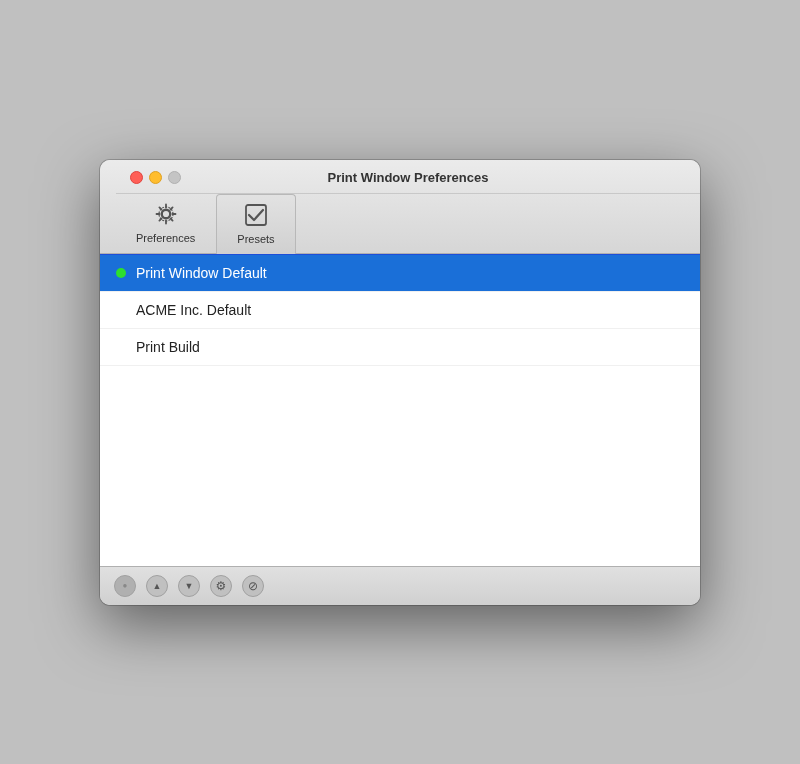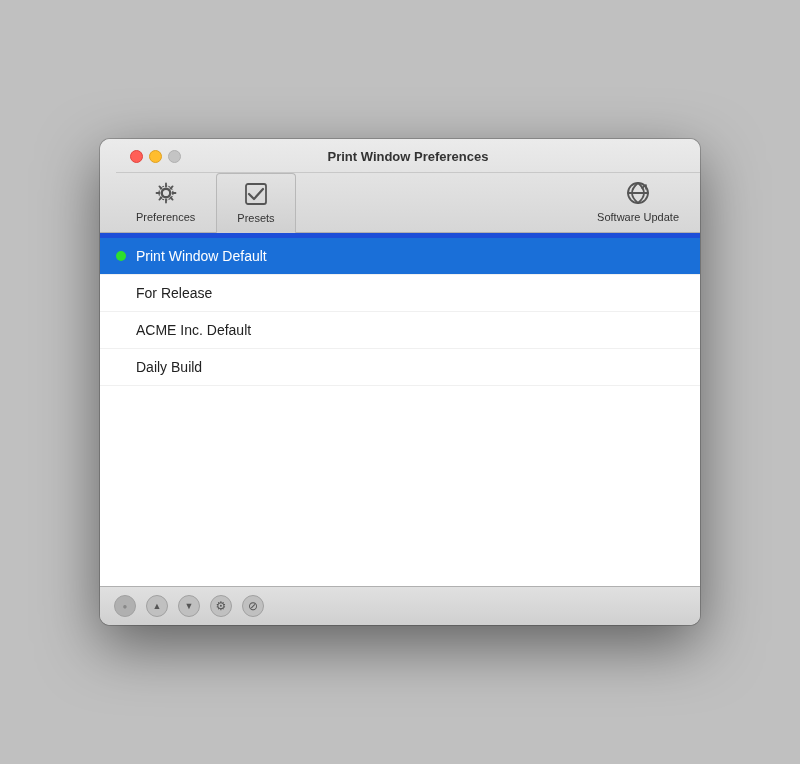--- a/index.html
+++ b/index.html
@@ -83,21 +83,21 @@
     .toolbar-item .label {
       font-size: 11px;
       color: #333;
     }
     .gear-svg, .check-svg, .license-svg, .update-svg {
       width: 28px;
       height: 28px;
     }
     .content {
       background: #fff;
-      border-top: 5px solid #1d4ed8;
+      border-top: 1px solid #1d4ed8;
     }
     .list-item {
       padding: 10px 16px;
       font-size: 14px;
       color: #222;
       cursor: pointer;
       display: flex;
       align-items: center;
       gap: 10px;
       border-bottom: 1px solid #f0f0f0;
@@ -182,52 +182,36 @@
         <svg class="check-svg" viewBox="0 0 28 28">
           <rect x="4" y="4" width="20" height="20" rx="2" fill="none" stroke="#555" stroke-width="1.8"></rect>
           <polyline points="7,14 12,19 21,9" fill="none" stroke="#555" stroke-width="2.2" stroke-linecap="round" stroke-linejoin="round"></polyline>
         </svg>
         <span class="label">Presets</span>
       </div>
 
       <div class="toolbar-spacer"></div>
 
 
-      <div class="toolbar-item">
-        <svg class="update-svg" viewBox="0 0 28 28">
-          <circle cx="14" cy="14" r="10" fill="none" stroke="#555" stroke-width="1.8"></circle>
-          <path d="M14 4 C14 4, 20 9, 20 14" fill="none" stroke="#555" stroke-width="1.8" stroke-linecap="round"></path>
-          <path d="M14 4 C14 4, 8 9, 8 14" fill="none" stroke="#555" stroke-width="1.8" stroke-linecap="round"></path>
-          <path d="M20 14 C20 19, 14 24, 14 24" fill="none" stroke="#555" stroke-width="1.8" stroke-linecap="round"></path>
-          <path d="M8 14 C8 19, 14 24, 14 24" fill="none" stroke="#555" stroke-width="1.8" stroke-linecap="round"></path>
-          <line x1="4" y1="14" x2="24" y2="14" stroke="#555" stroke-width="1.8" stroke-linecap="round"></line>
-          <polyline points="18,9 22,6 22,10" fill="none" stroke="#555" stroke-width="1.6" stroke-linecap="round" stroke-linejoin="round"></polyline>
-        </svg>
-        <span class="label">Software Update</span>
-      </div>
     </div>
   </div>
 
   <div class="content">
 
     <div class="list-item selected">
       <span class="dot"></span>
       <span>Print Window Default</span>
     </div>
     <div class="list-item">
       <span class="dot-placeholder"></span>
-      <span>For Release</span>
+      <span>ACME Inc. Default</span>
     </div>
     <div class="list-item">
       <span class="dot-placeholder"></span>
-      <span>ACME Inc. Default</span>
-    </div>
-    <div class="list-item">
-      <span class="dot-placeholder"></span>
-      <span>Daily Build</span>
+      <span>Print Build</span>
     </div>
 
     <div class="spacer-content"></div>
   </div>
 
   <div class="bottombar">
     <div class="bottom-btn circle-gray">
       <span style="font-size:8px; color:#888;">●</span>
     </div>
     <div class="bottom-btn">

